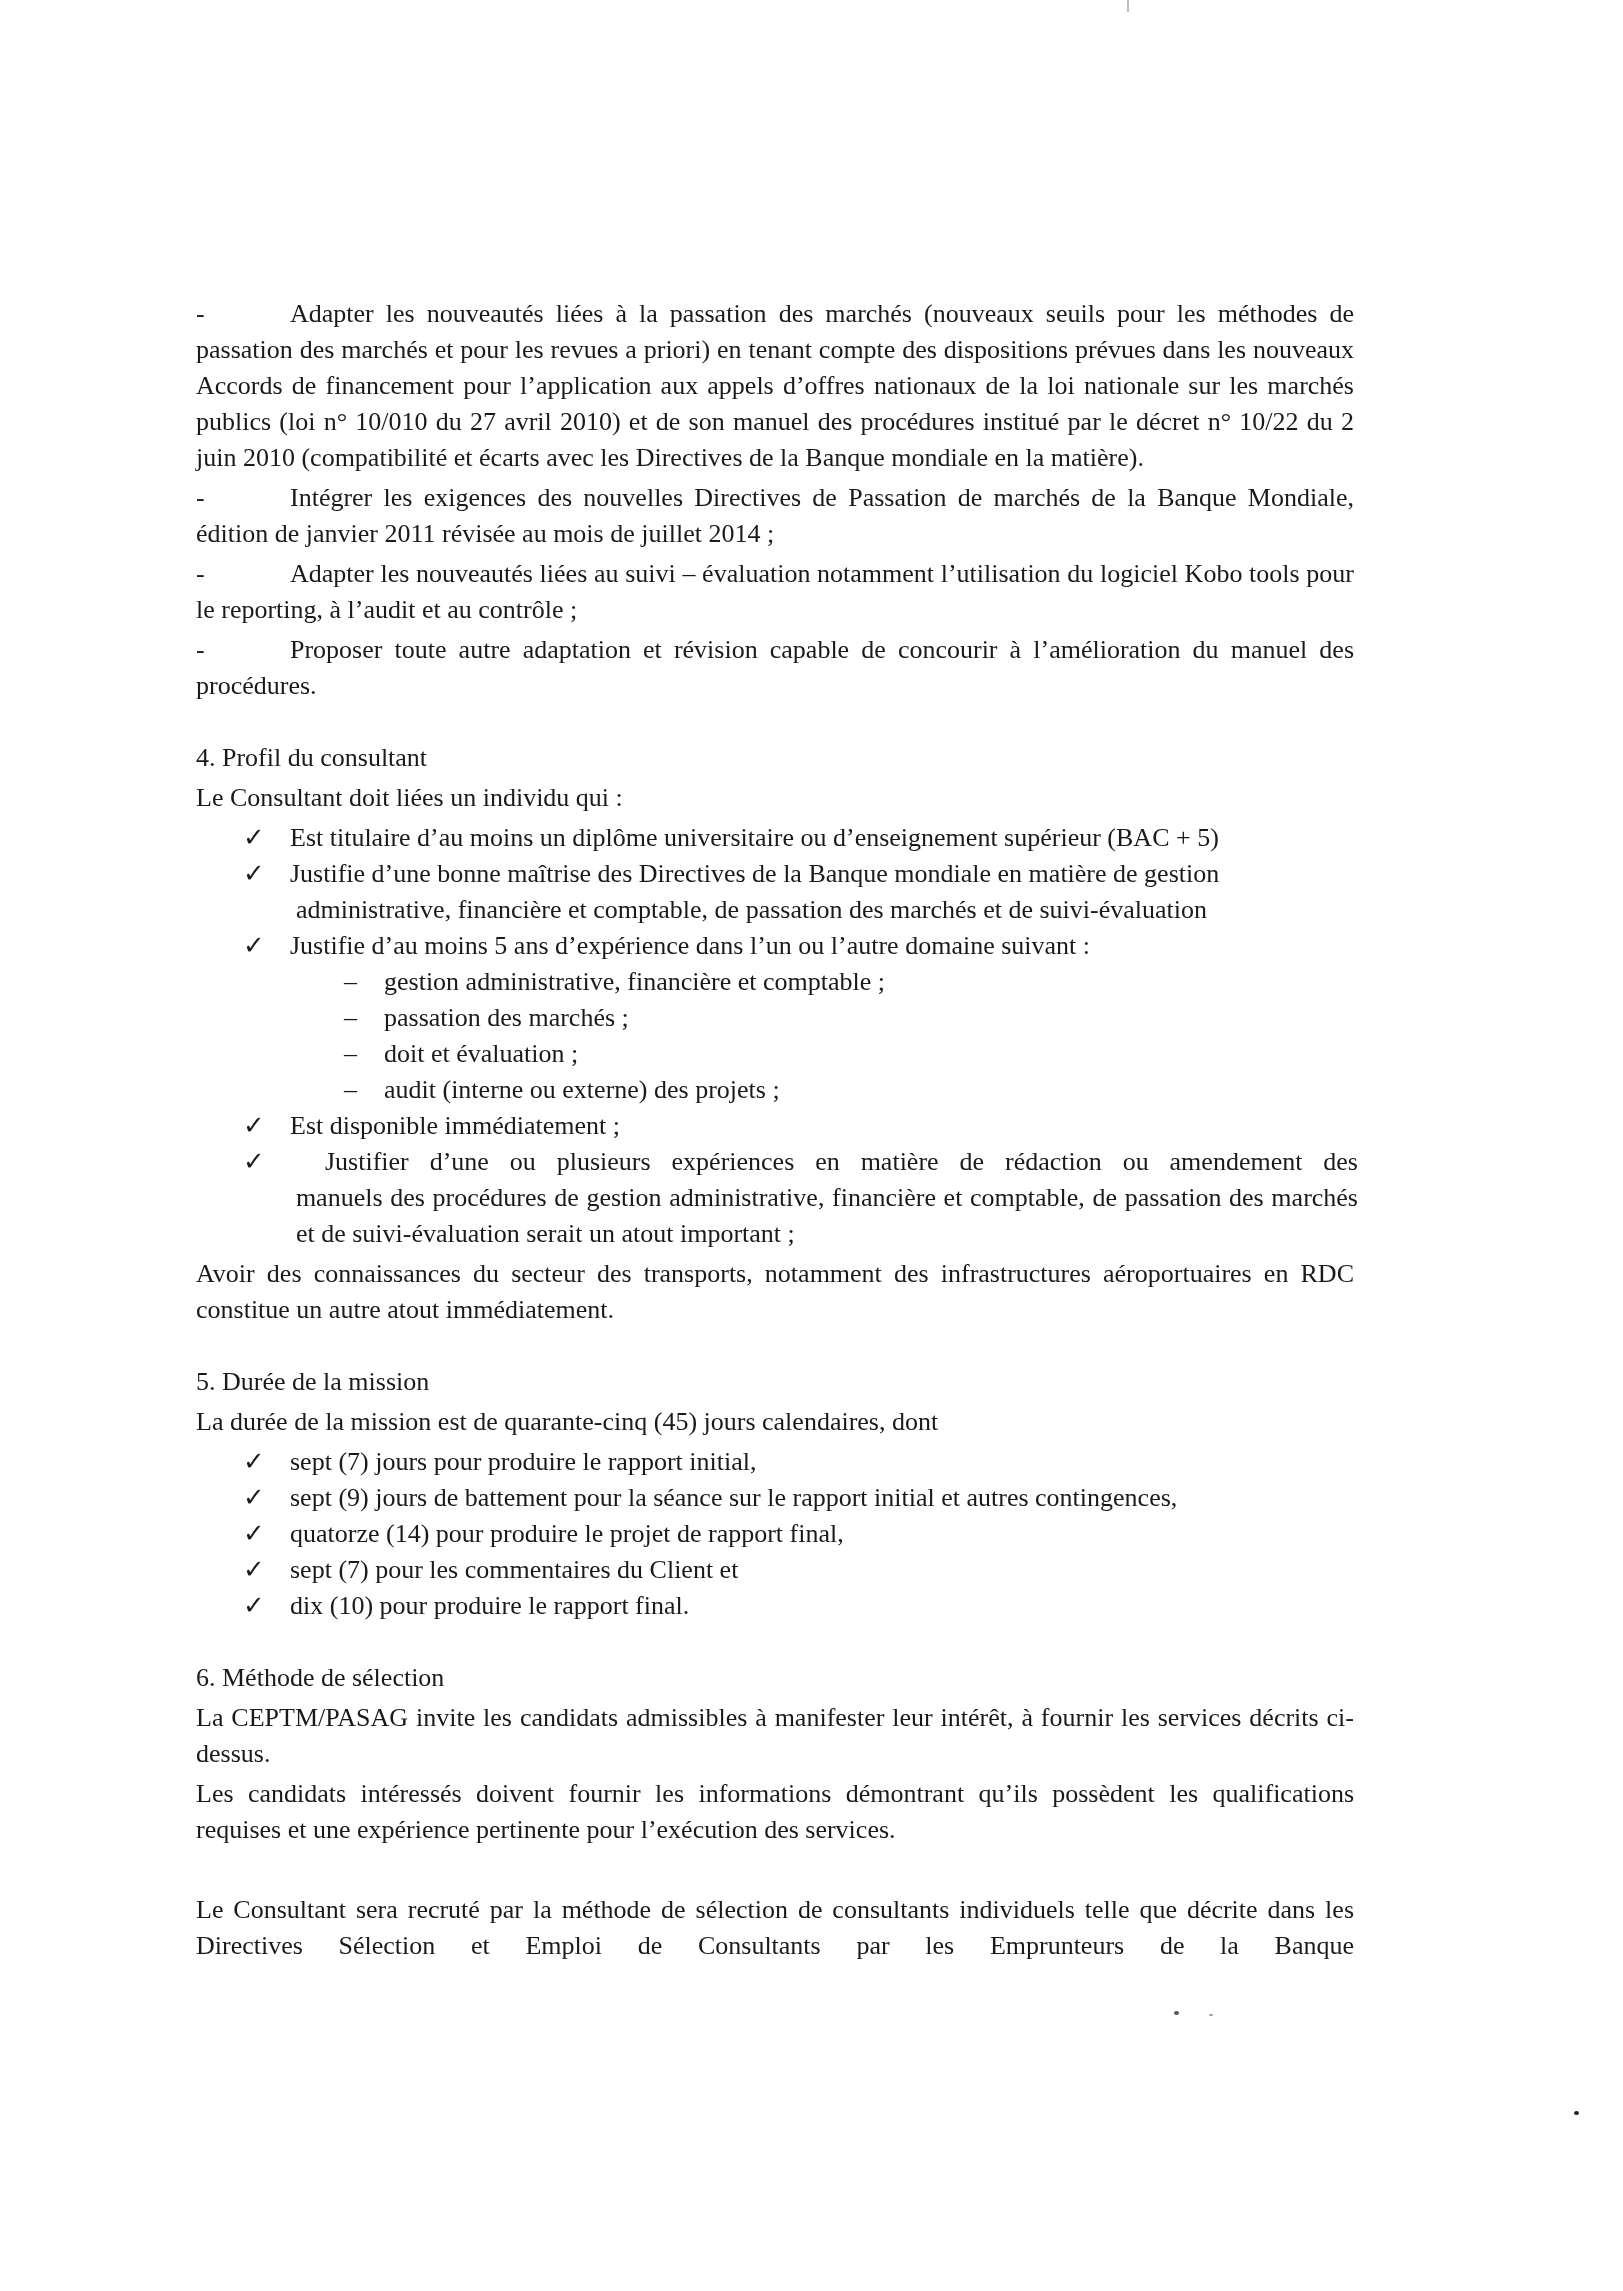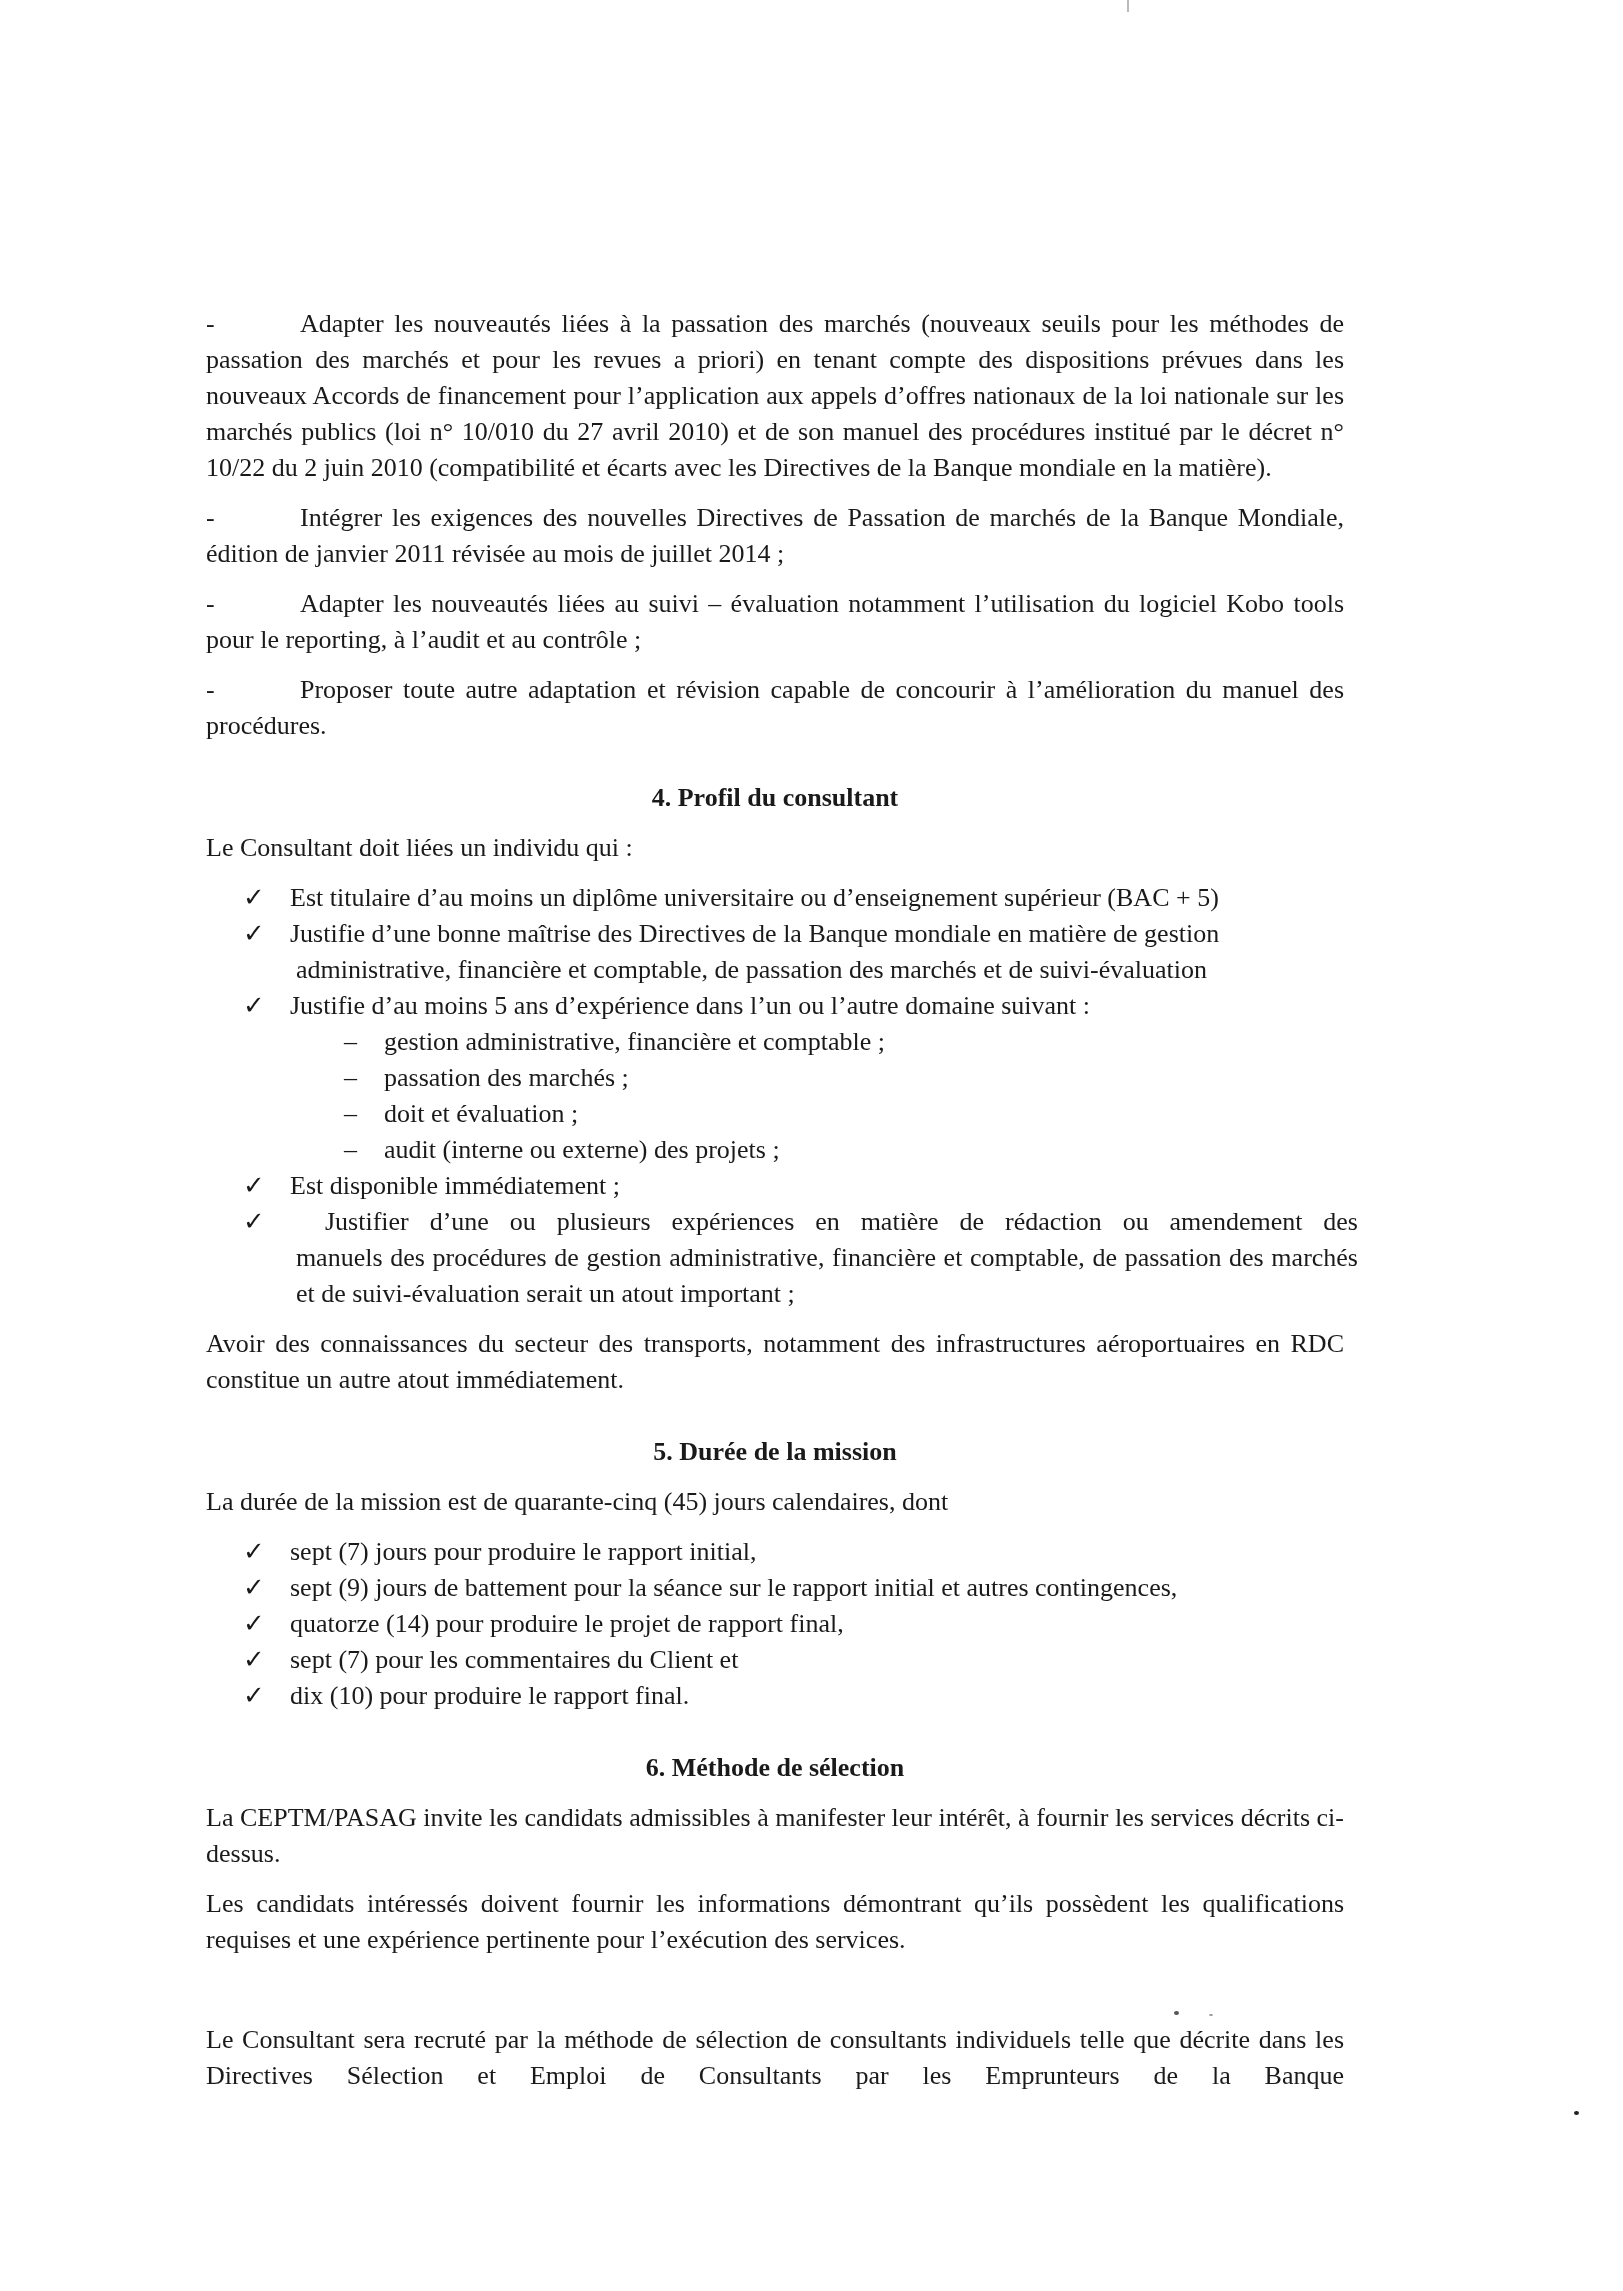--- a/index.html
+++ b/index.html
@@ -5,26 +5,26 @@
     html, body { margin: 0; padding: 0; background: #ffffff; }
     body {
       width: 1623px; height: 2292px; position: relative; overflow: hidden;
       font-family: "Liberation Serif", "DejaVu Serif", serif;
       color: #1a1a1a;
     }
     .page {
       position: absolute; left: 192px; top: 292px; width: 1166px;
       font-size: 26px; line-height: 36px;
     }
-    p { margin: 14px; }
+    p { margin: 4px; }
     .just { text-align: justify; text-align-last: left; }
     .dash-item { position: relative; text-align: justify; }
     .dash-item .dash { display: inline-block; width: 94px; }
     .section { margin-top: 36px; }
-    .heading { font-weight: bold; text-align: center; }
+    .heading { font-weight: normal; }
     .check-list { list-style: none; margin: 0; padding: 0; }
     .check-list > li { position: relative; padding-left: 98px; }
     .check-list > li .check {
       position: absolute; left: 51px; top: 0; width: 29px;
     }
     .check-list > li .cont { display: block; padding-left: 5.9px; }
     .sub-list { list-style: none; margin: 0; padding: 0; }
     .sub-list > li { position: relative; padding-left: 192px; }
     .sub-list > li .sdash { position: absolute; left: 152px; }
     .gap { height: 36px; }

